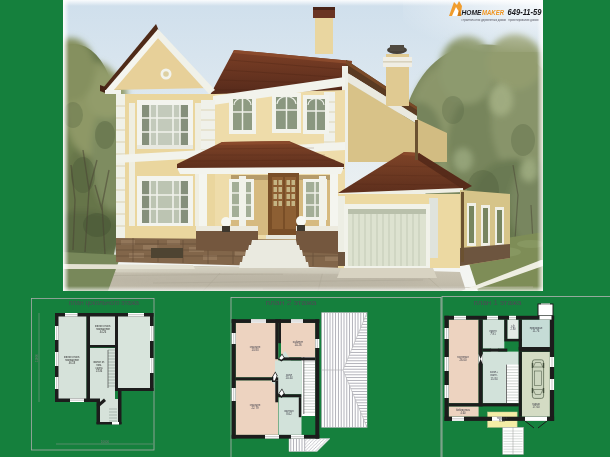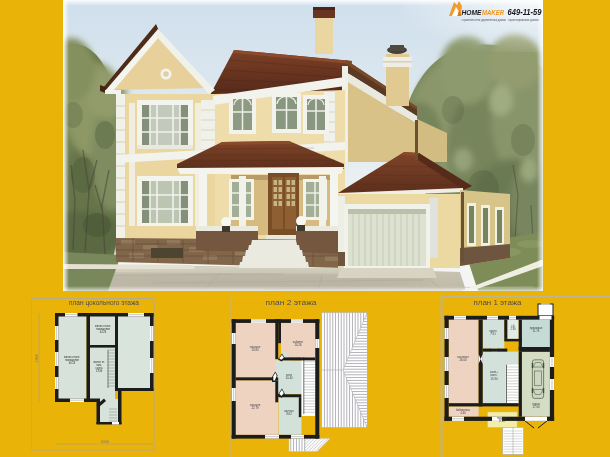--- a/index.html
+++ b/index.html
@@ -1,17 +1,17 @@
 <!DOCTYPE html>
 <html><head>
 <meta charset="utf-8">
 <style>
 html,body{margin:0;padding:0;background:#ffffff;}
 body{width:610px;height:457px;font-family:"Liberation Sans",sans-serif;}
-#page{position:relative;width:610px;height:457px;overflow:hidden;background:#eab308;}
+#page{position:relative;width:610px;height:457px;overflow:hidden;background:#15803d;}
 .abs{position:absolute;}
 </style>
 </head>
 <body>
 <div id="page">
 
 <svg class="abs" style="left:63px;top:0" width="480" height="291" viewBox="0 0 480 291">
 <defs>
 <linearGradient id="sky" x1="0" y1="0" x2="0" y2="1">
 <stop offset="0" stop-color="#cfdfec"></stop>

